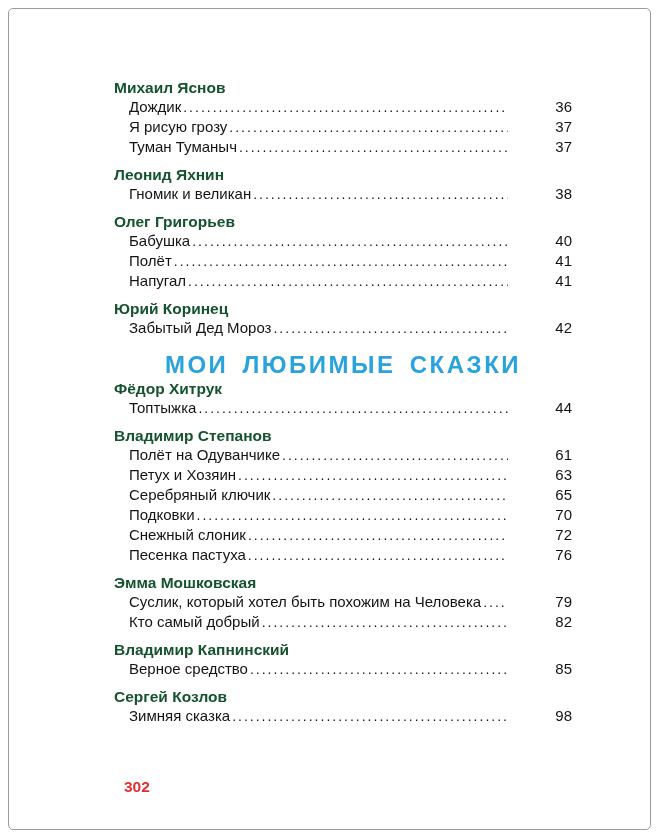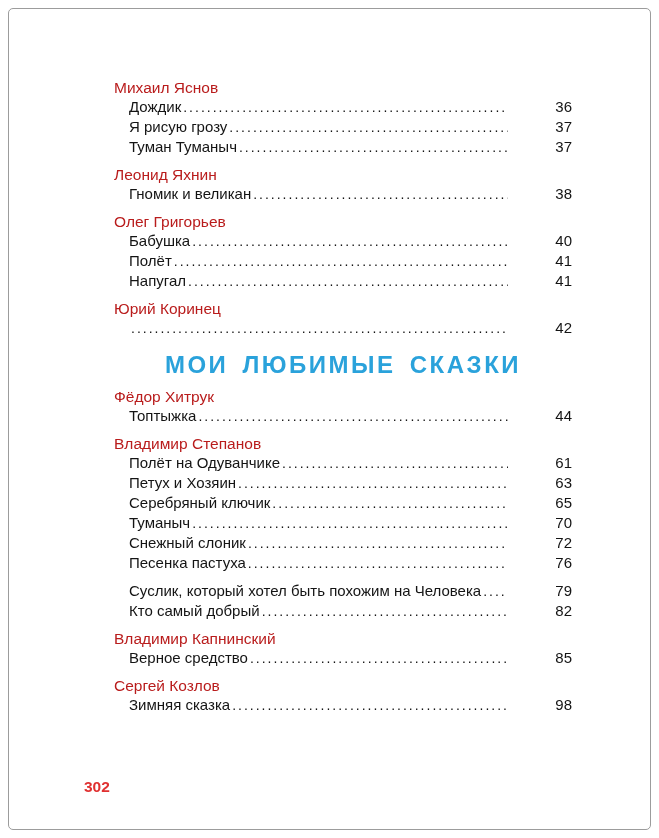--- a/index.html
+++ b/index.html
@@ -20,24 +20,24 @@
     pointer-events: none;
   }
   .toc {
     position: absolute;
     left: 114px;
     top: 78px;
     width: 458px;
   }
   .toc-section { margin-bottom: 8px; }
   .toc-author {
-    font-weight: normal;
+    font-weight: bold;
     font-size: 15.5px;
     line-height: 19px;
-    color: #b91c1c;
+    color: #14532d;
   }
   .toc-entry {
     display: flex;
     align-items: flex-start;
     padding-left: 15px;
     font-size: 15px;
     line-height: 19px;
   }
   .entry-title { white-space: nowrap; }
   .dots {
@@ -53,21 +53,21 @@
     font-size: 14px;
   }
   .entry-page { white-space: nowrap; margin-left: 45px; }
   .toc-heading {
     text-align: center;
     font-weight: bold;
     font-size: 24px;
     line-height: 29px;
     letter-spacing: 2.5px;
     word-spacing: 5px;
-    margin: 12px 0 8px 0;
+    margin: 12px 0 0 0;
   }
   .page-number {
     position: absolute;
     left: 84px;
     top: 778px;
     font-weight: bold;
     font-size: 15.5px;
   }
 </style>
 </head>
@@ -116,20 +116,21 @@
       </div>
       <div class="toc-entry">
         <span class="entry-title">Напугал</span>
         <span class="dots"></span>
         <span class="entry-page">41</span>
       </div>
     </div>
     <div class="toc-section">
       <div class="toc-author">Юрий Коринец</div>
       <div class="toc-entry">
+        <span class="entry-title">Забытый Дед Мороз</span>
         <span class="dots"></span>
         <span class="entry-page">42</span>
       </div>
     </div>
     <div class="toc-heading" style="color: rgb(42, 162, 219);">МОИ ЛЮБИМЫЕ СКАЗКИ</div>
     <div class="toc-section">
       <div class="toc-author">Фёдор Хитрук</div>
       <div class="toc-entry">
         <span class="entry-title">Топтыжка</span>
         <span class="dots"></span>
@@ -147,36 +148,37 @@
         <span class="entry-title">Петух и Хозяин</span>
         <span class="dots"></span>
         <span class="entry-page">63</span>
       </div>
       <div class="toc-entry">
         <span class="entry-title">Серебряный ключик</span>
         <span class="dots"></span>
         <span class="entry-page">65</span>
       </div>
       <div class="toc-entry">
-        <span class="entry-title">Туманыч</span>
+        <span class="entry-title">Подковки</span>
         <span class="dots"></span>
         <span class="entry-page">70</span>
       </div>
       <div class="toc-entry">
         <span class="entry-title">Снежный слоник</span>
         <span class="dots"></span>
         <span class="entry-page">72</span>
       </div>
       <div class="toc-entry">
         <span class="entry-title">Песенка пастуха</span>
         <span class="dots"></span>
         <span class="entry-page">76</span>
       </div>
     </div>
     <div class="toc-section">
+      <div class="toc-author">Эмма Мошковская</div>
       <div class="toc-entry">
         <span class="entry-title">Суслик, который хотел быть похожим на Человека</span>
         <span class="dots"></span>
         <span class="entry-page">79</span>
       </div>
       <div class="toc-entry">
         <span class="entry-title">Кто самый добрый</span>
         <span class="dots"></span>
         <span class="entry-page">82</span>
       </div>
@@ -192,13 +194,13 @@
     <div class="toc-section">
       <div class="toc-author">Сергей Козлов</div>
       <div class="toc-entry">
         <span class="entry-title">Зимняя сказка</span>
         <span class="dots"></span>
         <span class="entry-page">98</span>
       </div>
     </div>
   </div>
 
-<div class="page-number" style="color: rgb(224, 48, 48);">302</div>
+<div class="page-number" style="color: rgb(224, 48, 48); margin-left: 40px;">302</div>
 
 </body></html>

